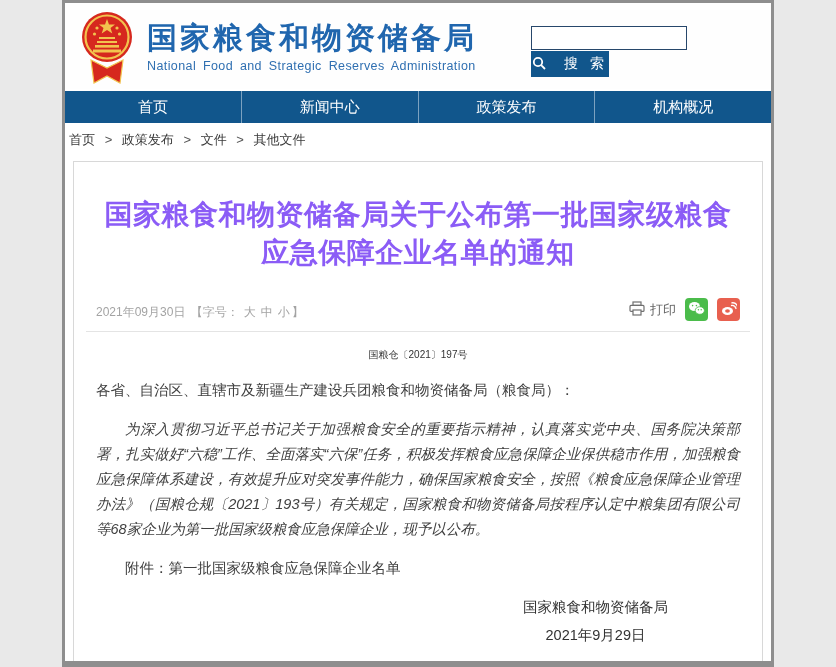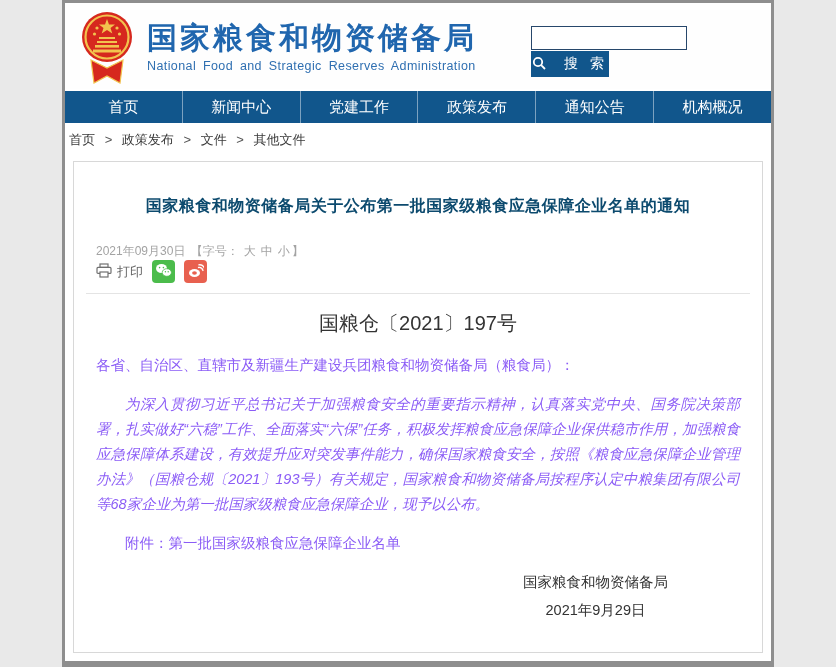--- a/index.html
+++ b/index.html
@@ -45,39 +45,39 @@
   .breadcrumb { padding:8px 4px 6px; font-size:13px; color:#3a3a3a; }
   .breadcrumb a { color:#3a3a3a; text-decoration:none; cursor:pointer; }
   .crumb-sep { margin:0 6px; color:#555; }
 
   
   .article-card {
     margin:6px 8px 0; border:1px solid #d8d8d8; background:#fff;
     min-height:492px; padding:34px 22px 14px;
   }
   .article-title {
-    text-align:center; font-size:16px; font-weight:bold; color:#0c4a6e; letter-spacing:0.5px;
+    text-align:center; font-size:28px; font-weight:bold; color:#8b5cf6; letter-spacing:0.5px;
   }
   .meta-row {
-    display:flex; justify-content:space-between; align-items:flex-start; margin-top:26px;
-    font-size:12px; color:#a3a3a3;flex-direction:column;
+    display:flex; justify-content:space-between; align-items:flex-end; margin-top:26px;
+    font-size:12px; color:#a3a3a3;
   }
   .meta-left span { margin-right:2px; }
   .fontsize-link { cursor:pointer; margin:0 3px; color:#a3a3a3; }
   .meta-right { display:flex; align-items:center; }
   .print-button { display:flex; align-items:center; gap:5px; color:#666; font-size:13px;
     background:none; border:none; cursor:pointer; }
   .share-btn { width:23px; height:23px; border-radius:4px; border:none; margin-left:9px;
     display:flex; align-items:center; justify-content:center; cursor:pointer; padding:0; }
   .share-wechat { background:#4bbc4b; }
   .share-weibo  { background:#e8604f; }
   .divider { border:none; border-top:1px solid #e4e4e4; margin:10px -10px 0; }
 
-  .doc-number { text-align:center; font-size:20px; color:#333; margin-top:16px; }
-  .body-text  { font-size:14.5px; color:#8b5cf6; line-height:25px; text-align:justify; }
+  .doc-number { text-align:center; font-size:10px; color:#333; margin-top:16px; }
+  .body-text  { font-size:14.5px; color:#404040; line-height:25px; text-align:justify; }
   .addressee  { margin-top:16px; }
   .para { margin-top:14px; text-indent:2em;font-style:italic; }
   .attachment { margin-top:14px; text-indent:2em; }
 
   .signature { overflow:hidden; margin-top:12px; }
   .signature-inner { float:right; margin-right:72px; text-align:center; font-size:14.5px;
     color:#333; line-height:28px; }
 </style>
 </head>
 <body>
@@ -118,23 +118,21 @@
           </svg>
         </span>
         <span>搜 索</span>
       </button>
     </div>
   </div>
 
   <div class="main-nav">
     <div class="nav-item">首页</div>
     <div class="nav-item">新闻中心</div>
-    <div class="nav-item">党建工作</div>
     <div class="nav-item">政策发布</div>
-    <div class="nav-item">通知公告</div>
     <div class="nav-item">机构概况</div>
   </div>
 
   <div class="breadcrumb">
     <a>首页</a>
     <span class="crumb-sep">&gt;</span>
     <a>政策发布</a>
     <span class="crumb-sep">&gt;</span>
     <a>文件</a>
     <span class="crumb-sep">&gt;</span>

